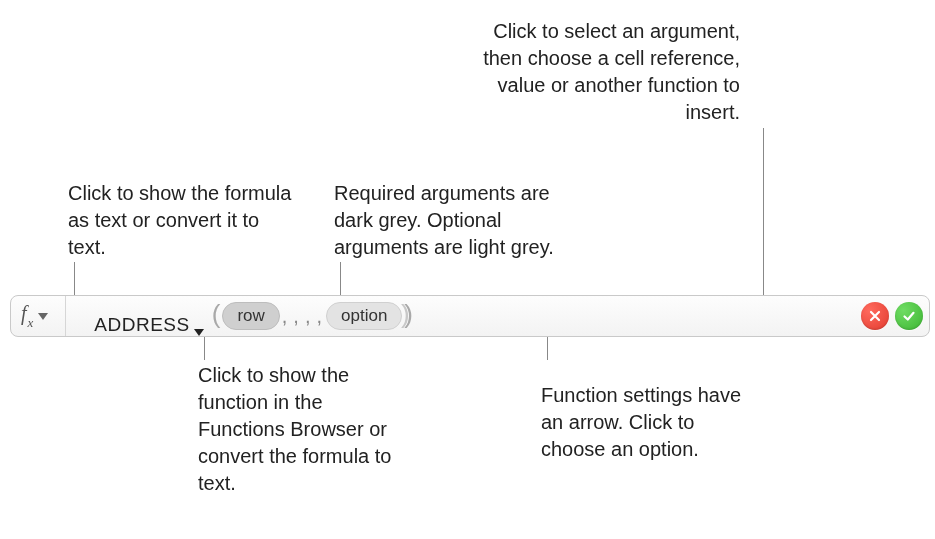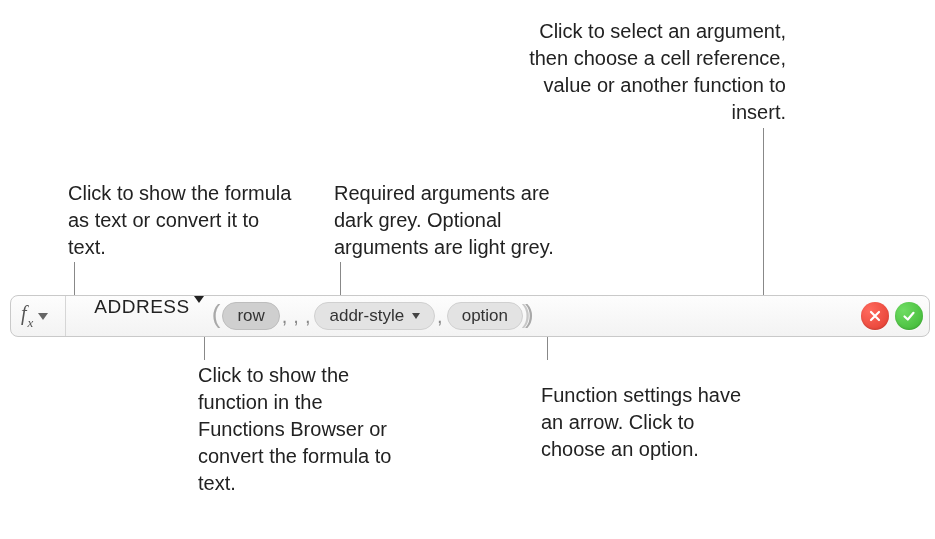--- a/index.html
+++ b/index.html
@@ -60,21 +60,21 @@
   .fx-label sub { font-size: 13px; font-style: italic; position: relative; top: 2px; left: 1px; }
   .chevron-down {
     width: 0; height: 0;
     border-left: 5px solid transparent;
     border-right: 5px solid transparent;
     border-top: 7px solid #666;
     margin-left: 2px;
   }
   .fn-name {
     display: flex;
-    align-items: flex-start;
+    align-items: flex-end;
     padding: 0 6px 0 8px;
     height: 100%;
     font-size: 19px;
     letter-spacing: 0.5px;
     color: #222;
   }
   .fn-name .chevron-down { margin-left: 4px; border-top-color:#222; }
   .paren {
     font-size: 26px;
     color: #a9a9a9;
@@ -122,21 +122,21 @@
   }
   .circle-btn.cancel { background: radial-gradient(circle at 30% 30%, #ff6a5e, #e23b2e); }
   .circle-btn.accept { background: radial-gradient(circle at 30% 30%, #6fdc63, #3cb532); }
   .circle-btn svg { width: 14px; height: 14px; }
 </style>
 </head>
 <body>
 
 <div class="callout" style="left:68px; top:180px; width:230px;">Click to show the formula as text or convert it to text.</div>
 <div class="callout" style="left:334px; top:180px; width:250px;">Required arguments are dark grey. Optional arguments are light grey.</div>
-<div class="callout" style="left:526px; top:18px; width:260px; text-align:right;">Click to select an argument, then choose a cell reference, value or another function to insert.</div>
+<div class="callout" style="left:480px; top:18px; width:260px; text-align:right;">Click to select an argument, then choose a cell reference, value or another function to insert.</div>
 <div class="callout" style="left:198px; top:362px; width:210px;">Click to show the function in the Functions Browser or convert the formula to text.</div>
 <div class="callout" style="left:541px; top:382px; width:220px;">Function settings have an arrow. Click to choose an option.</div>
 
 <div class="callout-line" style="left:74px; top:262px; width:1px; height:34px;"></div>
 <div class="callout-line" style="left:340px; top:262px; width:1px; height:34px;"></div>
 <div class="callout-line" style="left:763px; top:128px; width:1px; height:168px;"></div>
 <div class="callout-line" style="left:204px; top:336px; width:1px; height:24px;"></div>
 <div class="callout-line" style="left:547px; top:336px; width:1px; height:24px;"></div>
 
 <div class="formula-bar-wrap">
@@ -154,24 +154,20 @@
 
     <span class="paren">(</span>
 
     <span class="arg-token required">row</span>
     <span class="comma">,</span>
 
     <span class="comma">,</span>
 
     <span class="comma">,</span>
 
-    <span class="arg-token">
-      <span>addr-style</span>
-      <span class="chevron-down"></span>
-    </span>
     <span class="comma">,</span>
 
     <span class="arg-token">option</span>
 
     <span class="paren">)</span>
     <span class="paren right2">)</span>
 
     <span class="spacer"></span>
 
     <div class="circle-btn cancel">

